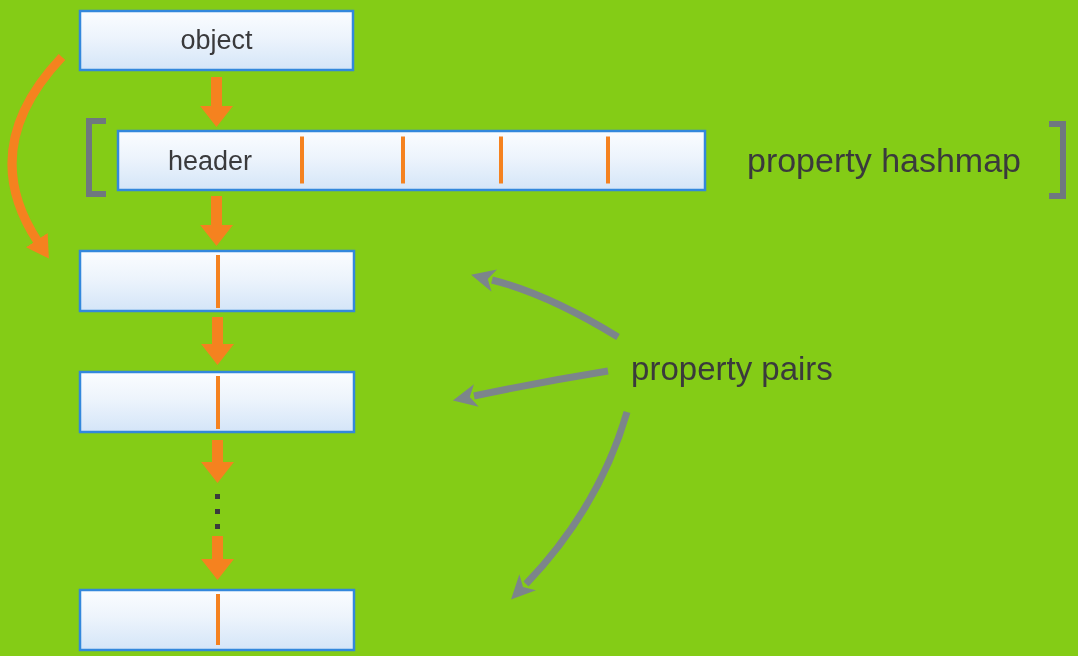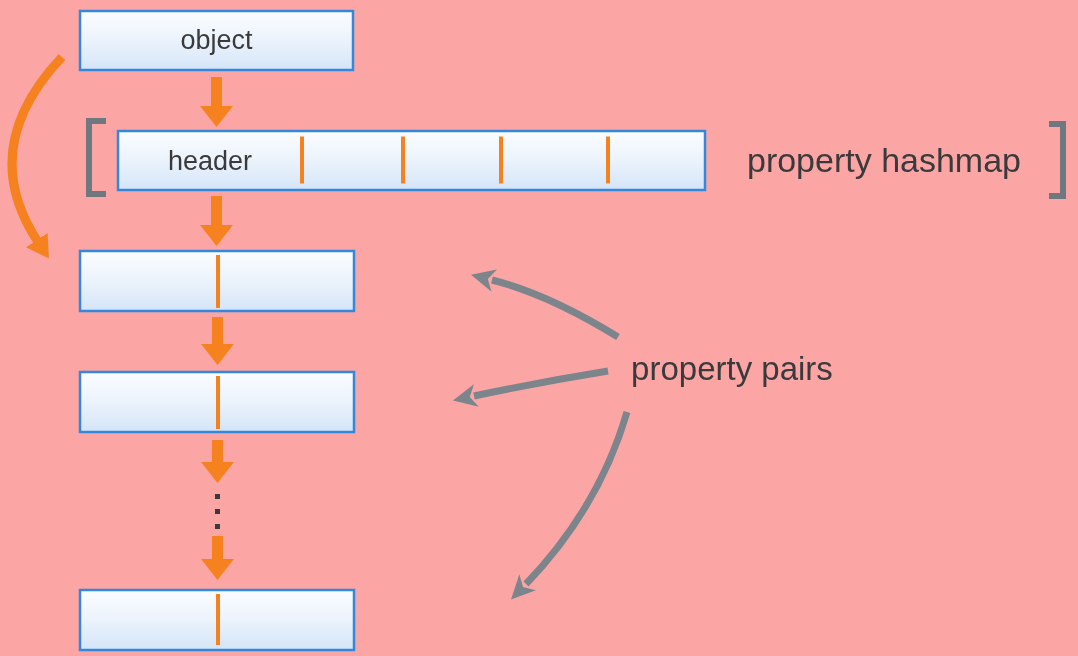--- a/index.html
+++ b/index.html
@@ -1,20 +1,20 @@
 <!DOCTYPE html>
 <html><head>
 <meta charset="utf-8">
 <style>
   html, body { margin: 0; padding: 0; background: #ffffff; }
   .canvas {
     position: relative;
     width: 1078px;
     height: 656px;
-    background: #fca5a5;
+    background: #84cc16;
     font-family: "Liberation Sans", sans-serif;
     overflow: hidden;
   }
   svg { display: block; }
   text {
     fill: #3A3A3C;
     font-family: "Liberation Sans", sans-serif;
   }
   .box-label   { font-size: 27px; }
   .big-caption { font-size: 34px; }

